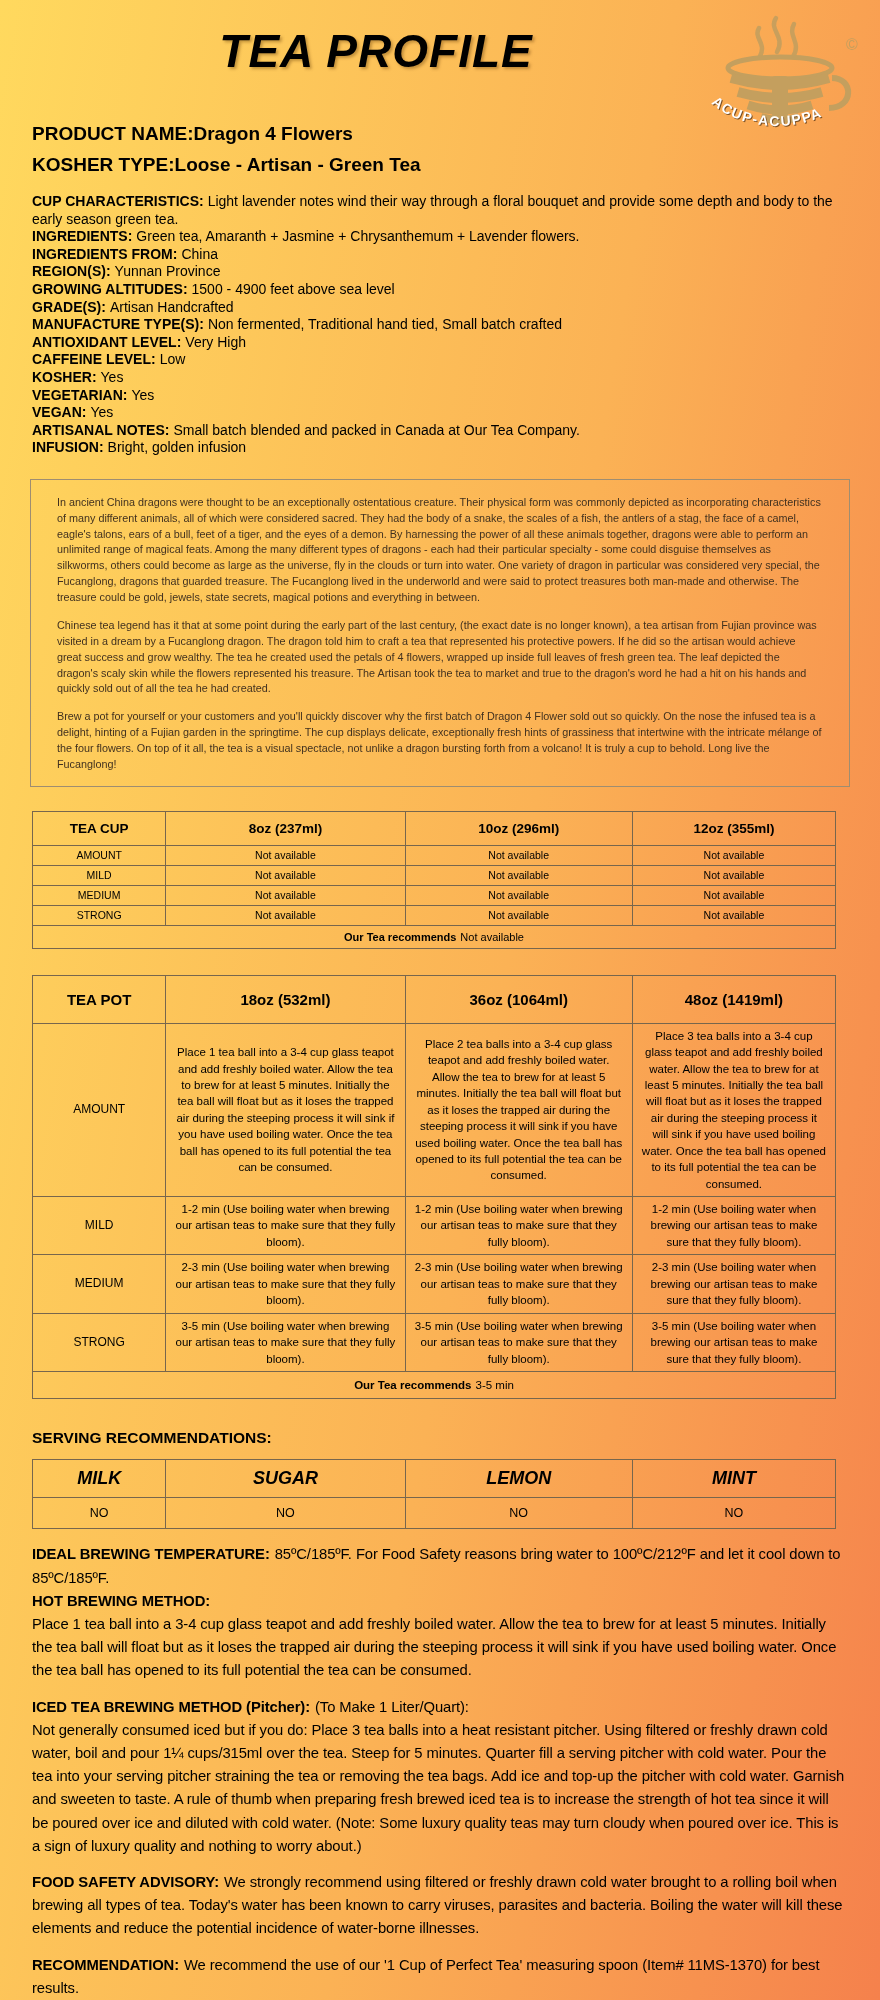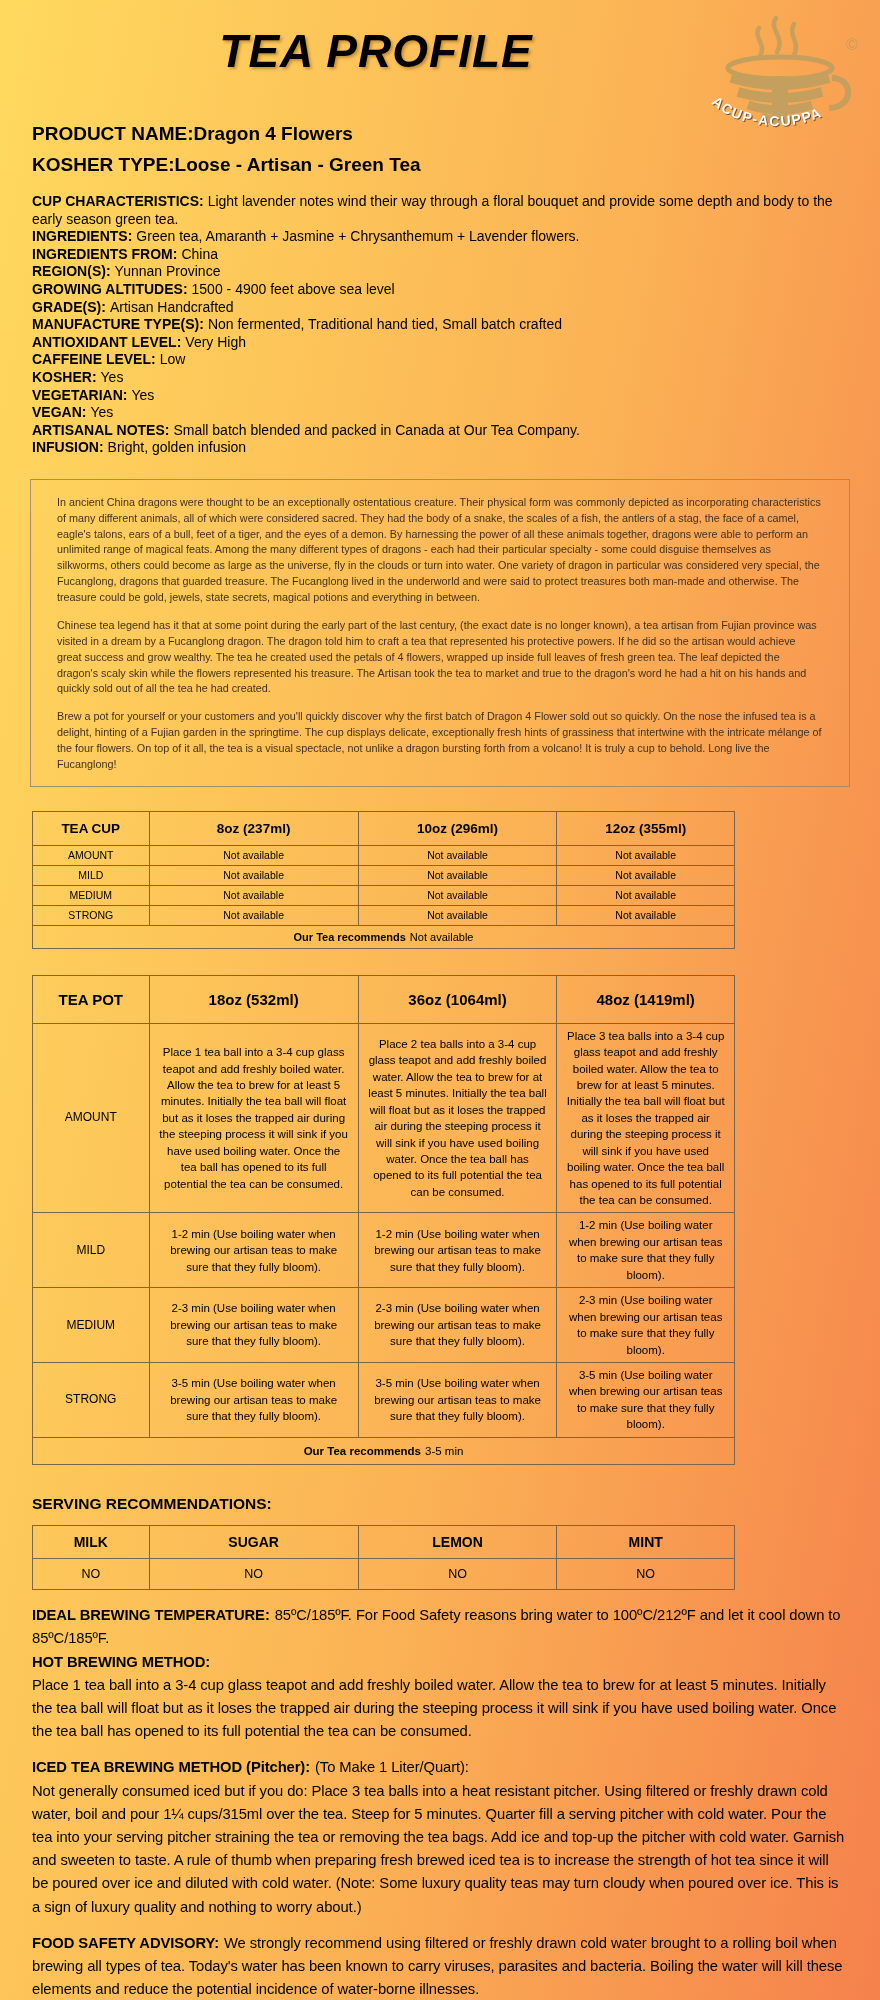--- a/index.html
+++ b/index.html
@@ -23,38 +23,38 @@
   .details .dlabel{font-weight:bold;margin-right:4px;}
   
   .infobox{
     margin:22px 30px 0;border:1px solid #9E8D71;padding:15px 26px 13px;
     color:#41311F;font-size:10.8px;line-height:1.47;
   }
   .infobox .ihead{font-weight:bold;margin:0 0 3px;}
   .infobox p{margin:0 0 12px;}
   .infobox p:last-child{margin-bottom:0;}
   
-  table{border-collapse:collapse;margin:24px auto 0 32px;width:703px;table-layout:fixed;}
+  table{border-collapse:collapse;margin:24px auto 0 32px;width:804px;table-layout:fixed;}
   th,td{border:1px solid #77664D;text-align:center;vertical-align:middle;}
   
   .tcup th{font-weight:bold;font-size:13.5px;padding:9px 4px;}
   .tcup td{font-size:10.5px;font-weight:normal;padding:3.5px 4px;}
   .tcup tr.foot td{font-size:11px;padding:5px 4px;}
   
   .tpot{margin-top:26px;border-radius:17px;}
   .tpot th{font-weight:bold;font-size:15px;padding:15px 4px;}
   .tpot td{font-size:11.5px;line-height:1.43;padding:4px 9px;}
   .tpot td.rowlabel{font-size:12px;}
   .tpot tr.foot td{font-size:11.5px;padding:5px 4px;}
   .ftval{margin-left:4px;font-weight:normal;}
   tr.foot b{font-weight:bold;}
   
   .serv-head{margin:30px 0 0 32px;font-size:15.5px;font-weight:bold;}
   .serv{margin-top:12px;}
-  .serv th{font-weight:bold;font-size:14px;padding:8px 4px;}
+  .serv th{font-weight:bold;font-size:18px;padding:8px 4px;font-style:italic;}
   .serv td{font-size:12.5px;padding:8px 0;}
   
   .bottom{margin:14px 32px 0;font-size:14.8px;line-height:23.2px;letter-spacing:-0.1px;}
   .bottom p{margin:0;}
   .bottom p.gap{margin-top:13px;}
   .blabel{font-weight:bold;margin-right:5px;}
 </style>
 </head>
 <body>
 

